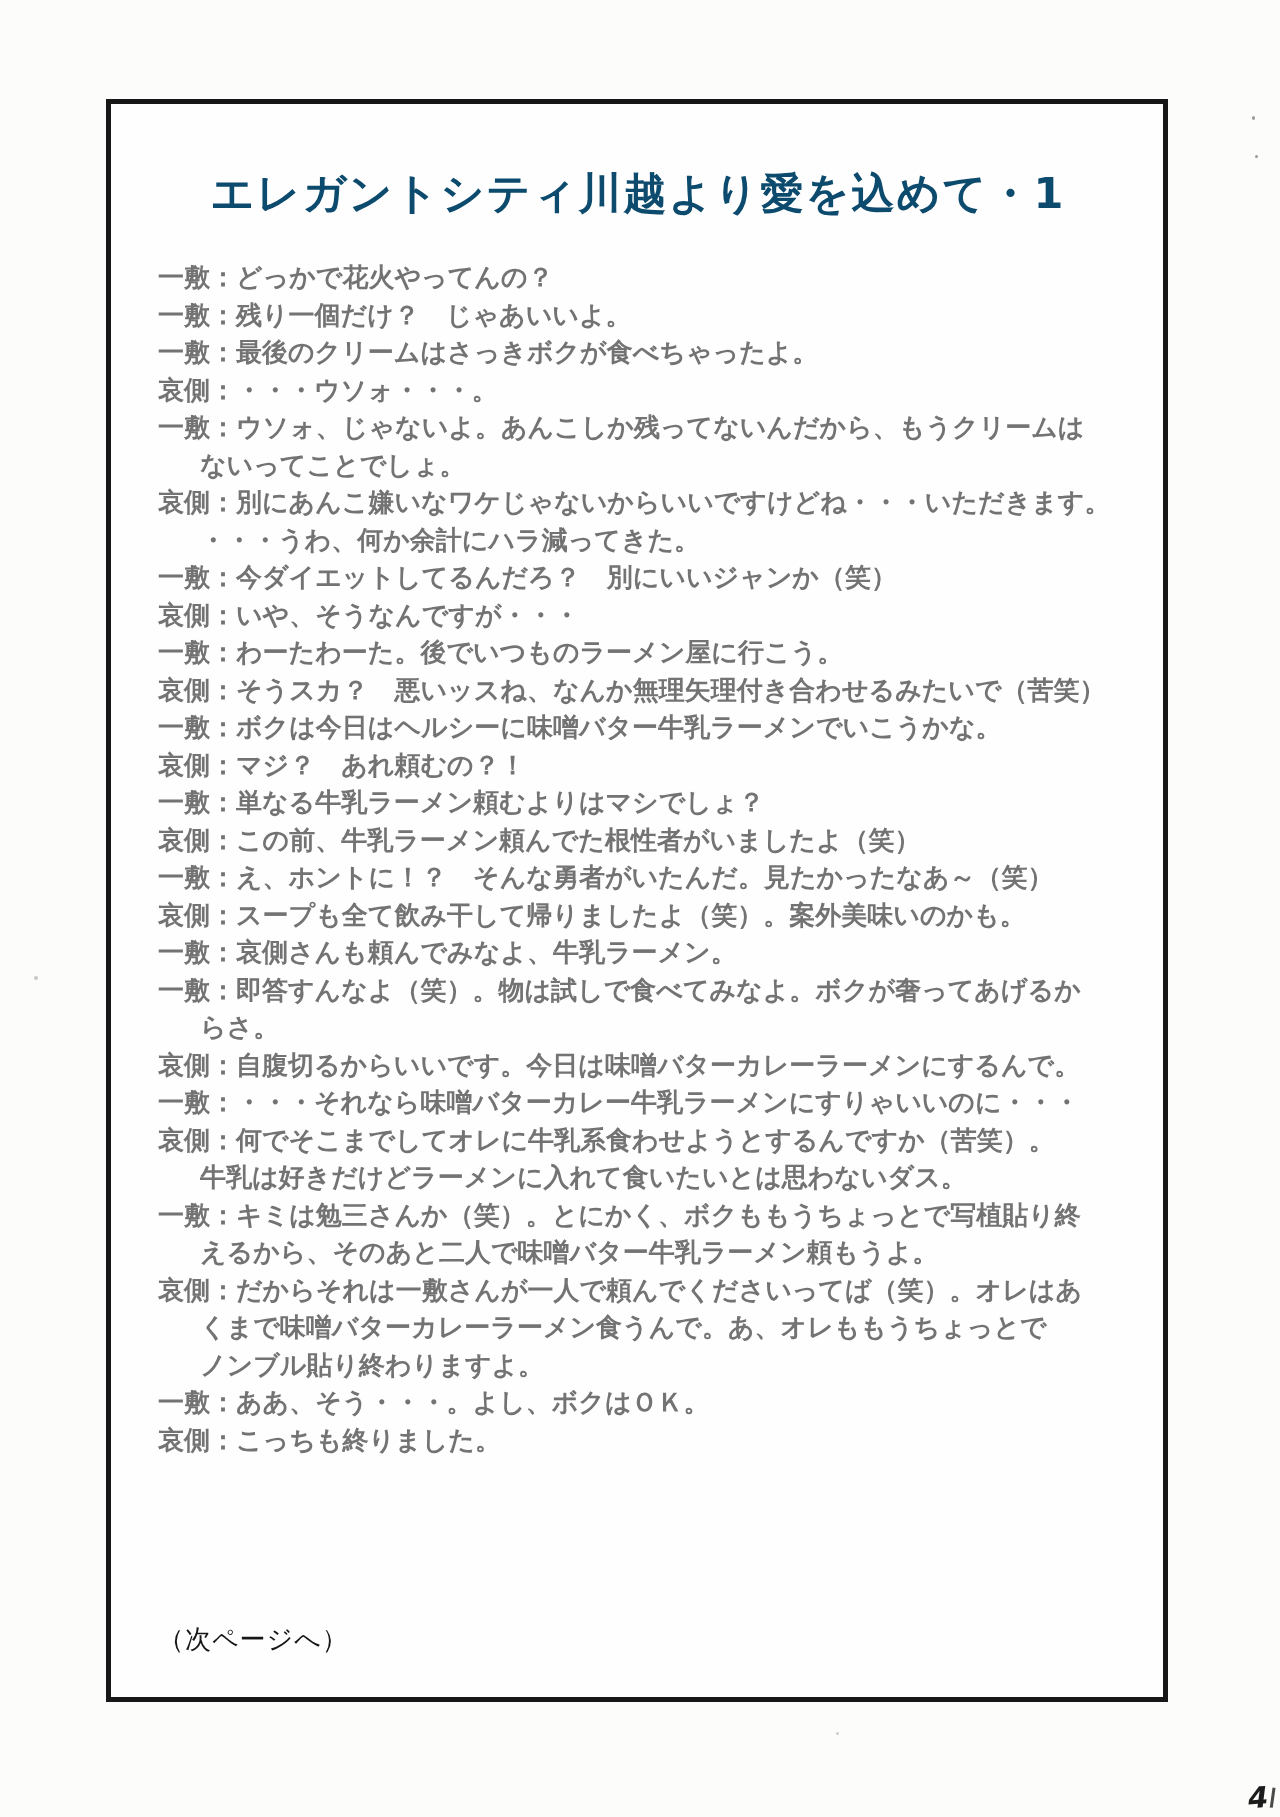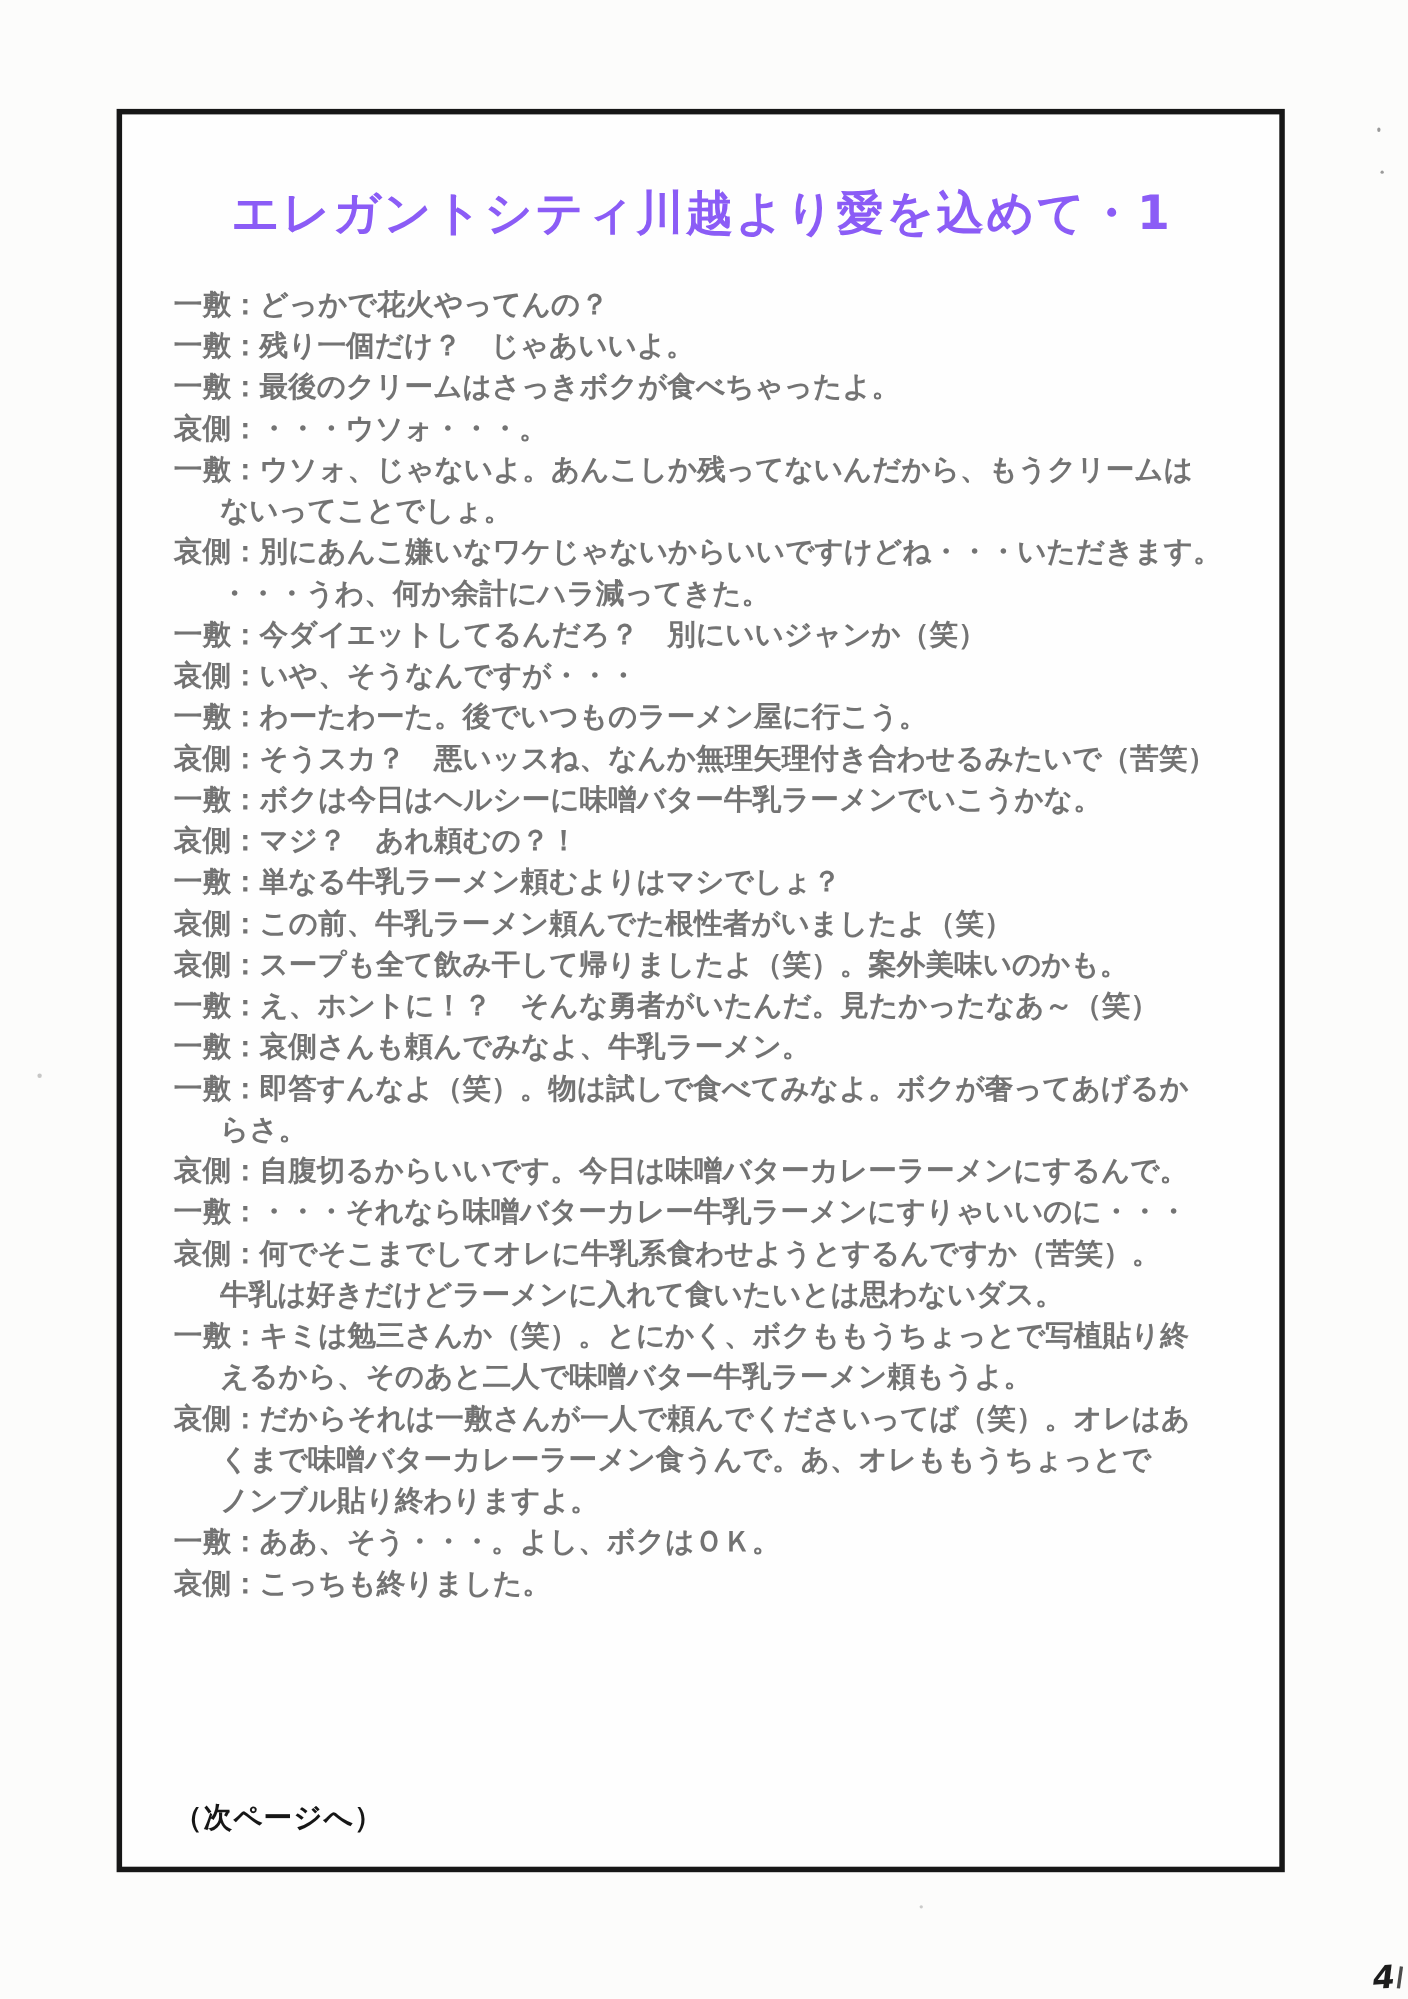--- a/index.html
+++ b/index.html
@@ -26,21 +26,21 @@
   }
   .page-title {
     position: absolute;
     left: 108px;
     top: 136px;
     width: 1060px;
     text-align: center;
     font-size: 43px;
     font-weight: bold;
     letter-spacing: 2px;
-    color: #8b5cf6;
+    color: #0c4a6e;
     white-space: nowrap;
   }
   .dialogue-list {
     position: absolute;
     left: 158px;
     top: 259px;
     width: 1000px;
     font-size: 26px;
     font-weight: bold;
     line-height: 37.5px;
@@ -52,24 +52,23 @@
     white-space: pre-line;
   }
   .speaker-label, .speaker-separator, .dialogue-text {
     font-weight: bold;
   }
   .footer-note {
     position: absolute;
     left: 158px;
     top: 1622px;
     font-size: 26px;
-    font-weight: bold;
+    font-weight: normal;
     color: #161616;
     letter-spacing: 1px;
-    margin-top: 13px;
   }
   .page-number {
     position: absolute;
     left: 1248px;
     top: 1780px;
     font-size: 29px;
     font-weight: bold;
     font-style: italic;
     color: #1c1c1c;
     transform: rotate(-4deg);
@@ -129,23 +128,23 @@
   <div class="dialogue-row"><span class="speaker-label">哀側</span><span class="speaker-separator">：</span><span class="dialogue-text">そうスカ？　悪いッスね、なんか無理矢理付き合わせるみたいで（苦笑）</span></div>
 
   <div class="dialogue-row"><span class="speaker-label">一敷</span><span class="speaker-separator">：</span><span class="dialogue-text">ボクは今日はヘルシーに味噌バター牛乳ラーメンでいこうかな。</span></div>
 
   <div class="dialogue-row"><span class="speaker-label">哀側</span><span class="speaker-separator">：</span><span class="dialogue-text">マジ？　あれ頼むの？！</span></div>
 
   <div class="dialogue-row"><span class="speaker-label">一敷</span><span class="speaker-separator">：</span><span class="dialogue-text">単なる牛乳ラーメン頼むよりはマシでしょ？</span></div>
 
   <div class="dialogue-row"><span class="speaker-label">哀側</span><span class="speaker-separator">：</span><span class="dialogue-text">この前、牛乳ラーメン頼んでた根性者がいましたよ（笑）</span></div>
 
+  <div class="dialogue-row"><span class="speaker-label">一敷</span><span class="speaker-separator">：</span><span class="dialogue-text">え、ホントに！？　そんな勇者がいたんだ。見たかったなあ～（笑）</span></div>
+
   <div class="dialogue-row"><span class="speaker-label">哀側</span><span class="speaker-separator">：</span><span class="dialogue-text">スープも全て飲み干して帰りましたよ（笑）。案外美味いのかも。</span></div>
-
-  <div class="dialogue-row"><span class="speaker-label">一敷</span><span class="speaker-separator">：</span><span class="dialogue-text">え、ホントに！？　そんな勇者がいたんだ。見たかったなあ～（笑）</span></div>
 
   <div class="dialogue-row"><span class="speaker-label">一敷</span><span class="speaker-separator">：</span><span class="dialogue-text">哀側さんも頼んでみなよ、牛乳ラーメン。</span></div>
 
 
   <div class="dialogue-row"><span class="speaker-label">一敷</span><span class="speaker-separator">：</span><span class="dialogue-text">即答すんなよ（笑）。物は試しで食べてみなよ。ボクが奢ってあげるか
 らさ。</span></div>
 
   <div class="dialogue-row"><span class="speaker-label">哀側</span><span class="speaker-separator">：</span><span class="dialogue-text">自腹切るからいいです。今日は味噌バターカレーラーメンにするんで。</span></div>
 
   <div class="dialogue-row"><span class="speaker-label">一敷</span><span class="speaker-separator">：</span><span class="dialogue-text">・・・それなら味噌バターカレー牛乳ラーメンにすりゃいいのに・・・</span></div>

